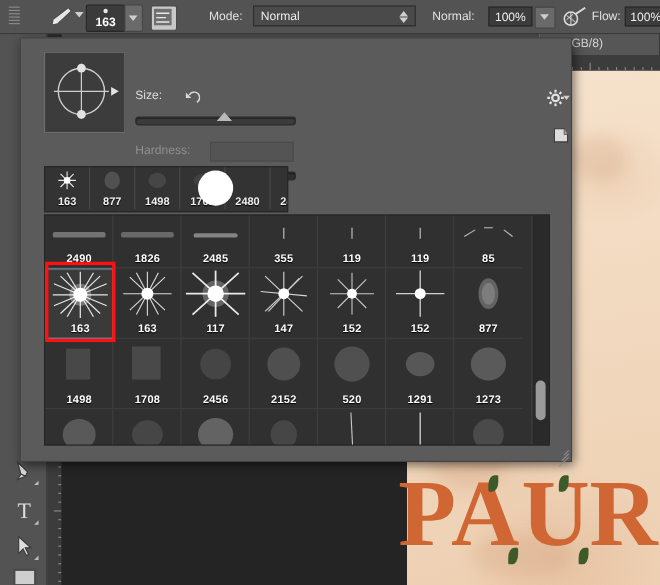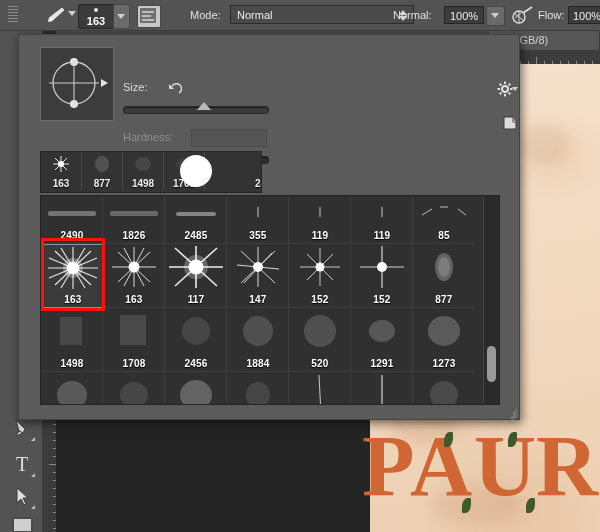--- a/index.html
+++ b/index.html
@@ -453,20 +453,23 @@
       <span class="rlab">1498</span>
     </div>
     <div class="rcell" style="left:123px;">
       <div class="rthumb">
         <svg width="30" height="20">
             <ellipse cx="15" cy="10" rx="8" ry="6" fill="#565656" opacity=".4"></ellipse>
           </svg>
       </div>
       <span class="rlab">1708</span>
     </div>
+    <div class="rcell" style="left:164px;">
+      <span class="rlab">2480</span>
+    </div>
     <div class="rcell" style="left:205px;border-right:none;">
       <span class="rlab">2400</span>
     </div>
     <div id="big-white-dot"></div>
   </div>
 
   <div id="grid-wrap">
     <div id="grid">
 
       <div class="gcell" style="left:0px;top:0px;">
@@ -656,21 +659,21 @@
             </svg>
         </div>
         <span class="glab">2456</span>
       </div>
       <div class="gcell" style="left:186px;top:128px;">
         <div class="gthumb">
           <svg width="60" height="44">
               <ellipse cx="30" cy="22" rx="15" ry="15" fill="#7d7d7d" opacity=".42"></ellipse>
             </svg>
         </div>
-        <span class="glab">1884</span>
+        <span class="glab">2152</span>
       </div>
       <div class="gcell" style="left:248px;top:128px;">
         <div class="gthumb">
           <svg width="60" height="44">
               <ellipse cx="30" cy="22" rx="16" ry="16" fill="#828282" opacity=".4"></ellipse>
             </svg>
         </div>
         <span class="glab">520</span>
       </div>
       <div class="gcell" style="left:310px;top:128px;">
@@ -795,21 +798,21 @@
       <rect x="2" y="2" width="16" height="15" fill="#6f6f6f"></rect>
       <g stroke="#e8e8e8" stroke-width="1.3">
         <line x1="4" y1="6" x2="16" y2="6"></line>
           <line x1="4" y1="10" x2="13" y2="10"></line>
         <line x1="4" y1="14" x2="16" y2="14"></line>
         </g>
     </svg>
   </div>
 
   <span class="ob-label" style="left:190px;">Mode:</span>
-  <div class="ob-combo" style="left:230px;top:5px;width:184px;">
+  <div class="ob-combo" style="left:230px;top:5px;width:148px;">
     <span>Normal</span>
     <span class="caret-up" style="right:6px;top:4px;"></span>
     <span class="caret-dn" style="right:6px;top:10px;"></span>
   </div>
 
   <span class="ob-label" style="left:393px;">Normal:</span>
   <div class="ob-field" style="left:444px;top:6px;width:40px;">100%</div>
   <div class="ob-stepper" style="left:486px;top:6px;width:17px;height:18px;">
     <span class="caret-dn" style="left:4px;top:6px;"></span>
   </div>

